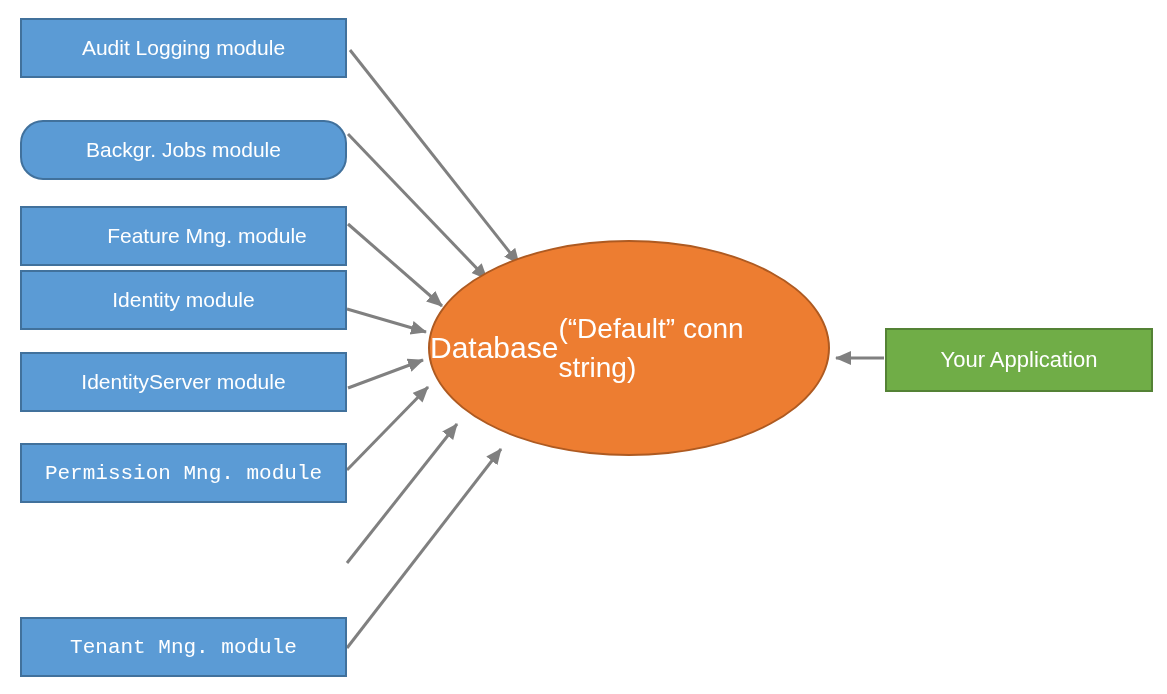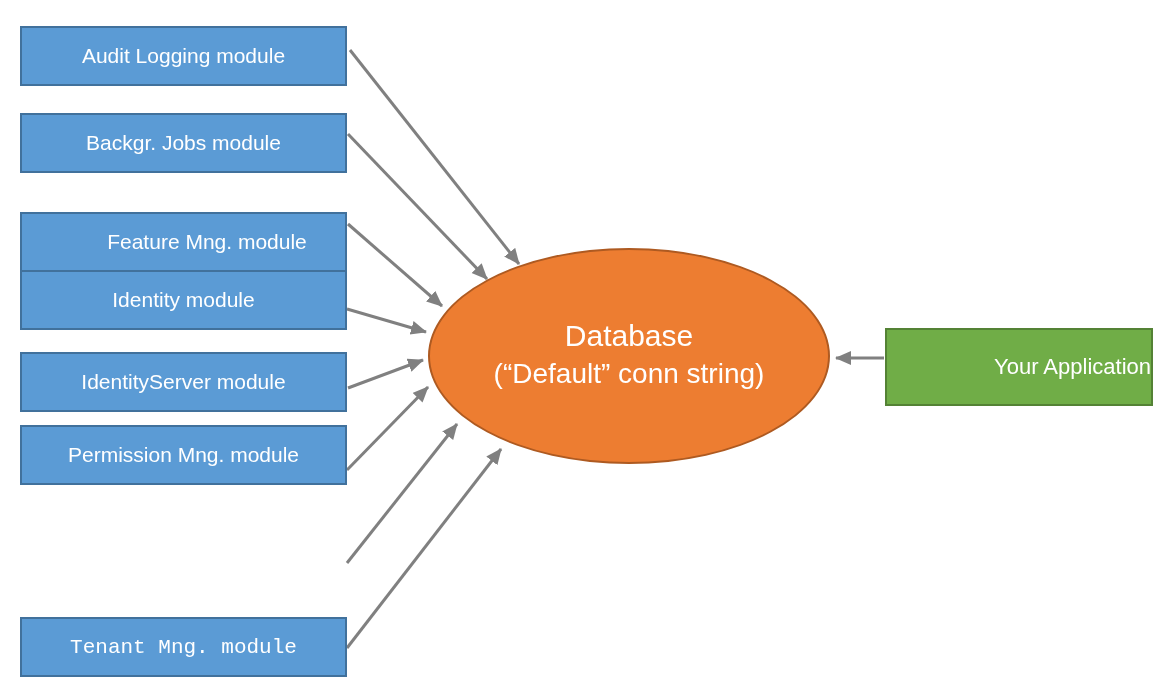--- a/index.html
+++ b/index.html
@@ -33,64 +33,63 @@
     height: 60px;
     box-sizing: border-box;
     background: var(--module-fill, #5B9BD5);
     border: 2px solid var(--module-border, #41719C);
     display: flex;
     align-items: center;
     justify-content: center;
     color: var(--label-text, #FFFFFF);
     font-size: 21px;
   }
-  .m1 { top: 26px; }
-  .m2 { top: 113px; }
-  .m3 { top: 212px; padding-left: 47px; }
+  .m1 { top: 18px; }
+  .m2 { top: 120px; border-radius: 23px; }
+  .m3 { top: 206px; padding-left: 47px; }
   .m4 { top: 270px; }
   .m5 { top: 352px; }
-  .m6 { top: 425px; }
+  .m6 { top: 443px; font-family: Liberation Mono, monospace; }
   .m7 { top: 534px; }
   .m8 { top: 617px; font-family: Liberation Mono, monospace; }
   .database {
     position: absolute;
     left: 428px;
-    top: 248px;
+    top: 240px;
     width: 402px;
     height: 216px;
     box-sizing: border-box;
     background: var(--database-fill, #ED7D31);
     border: 2px solid var(--database-border, #AE5A21);
     border-radius: 50%;
     display: flex;
-    flex-direction: column;
     align-items: center;
     justify-content: center;
     color: var(--label-text, #FFFFFF);
   }
   .database-title {
     font-size: 30px;
     line-height: 1.2;
   }
   .database-subtitle {
     font-size: 28px;
     line-height: 1.4;
   }
   .app {
     position: absolute;
     left: 885px;
     top: 328px;
     width: 268px;
-    height: 78px;
+    height: 64px;
     box-sizing: border-box;
     background: var(--app-fill, #70AD47);
     border: 2px solid var(--app-border, #548235);
     display: flex;
     align-items: center;
-    justify-content: flex-end;
+    justify-content: center;
     color: var(--label-text, #FFFFFF);
     font-size: 22px;
   }
 </style>
 </head>
 <body>
 
 <div class="canvas">
 
   <svg class="arrows" viewBox="0 0 1167 694">

